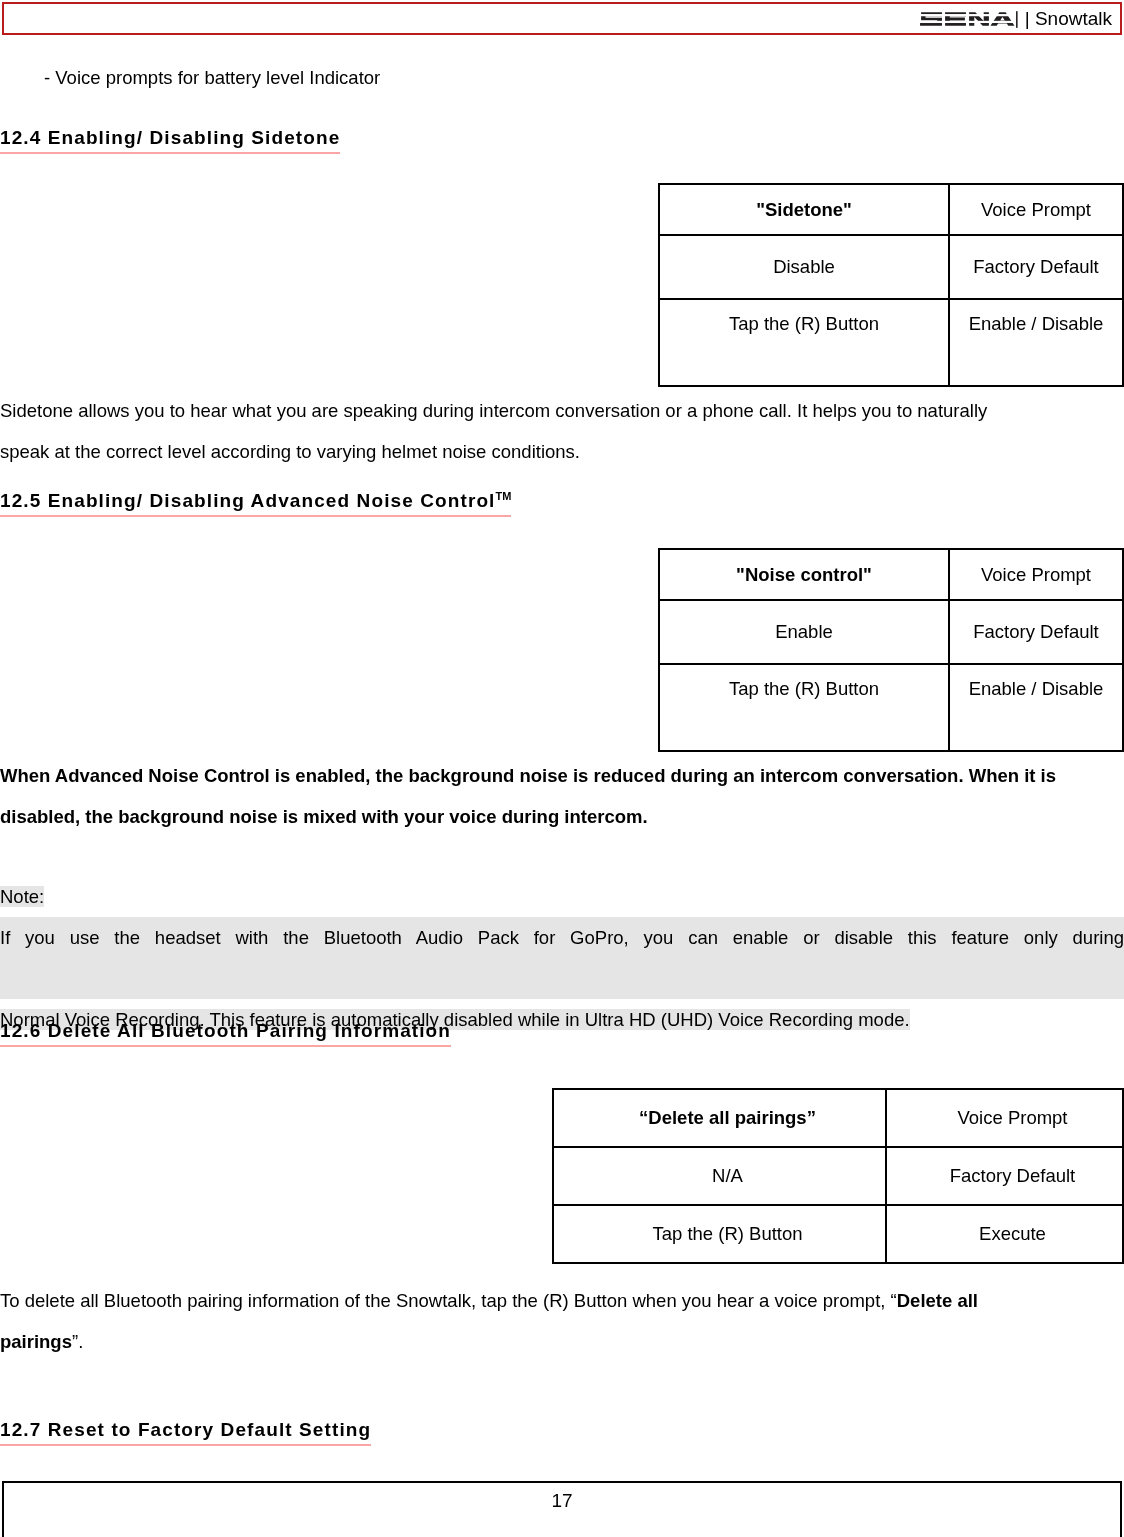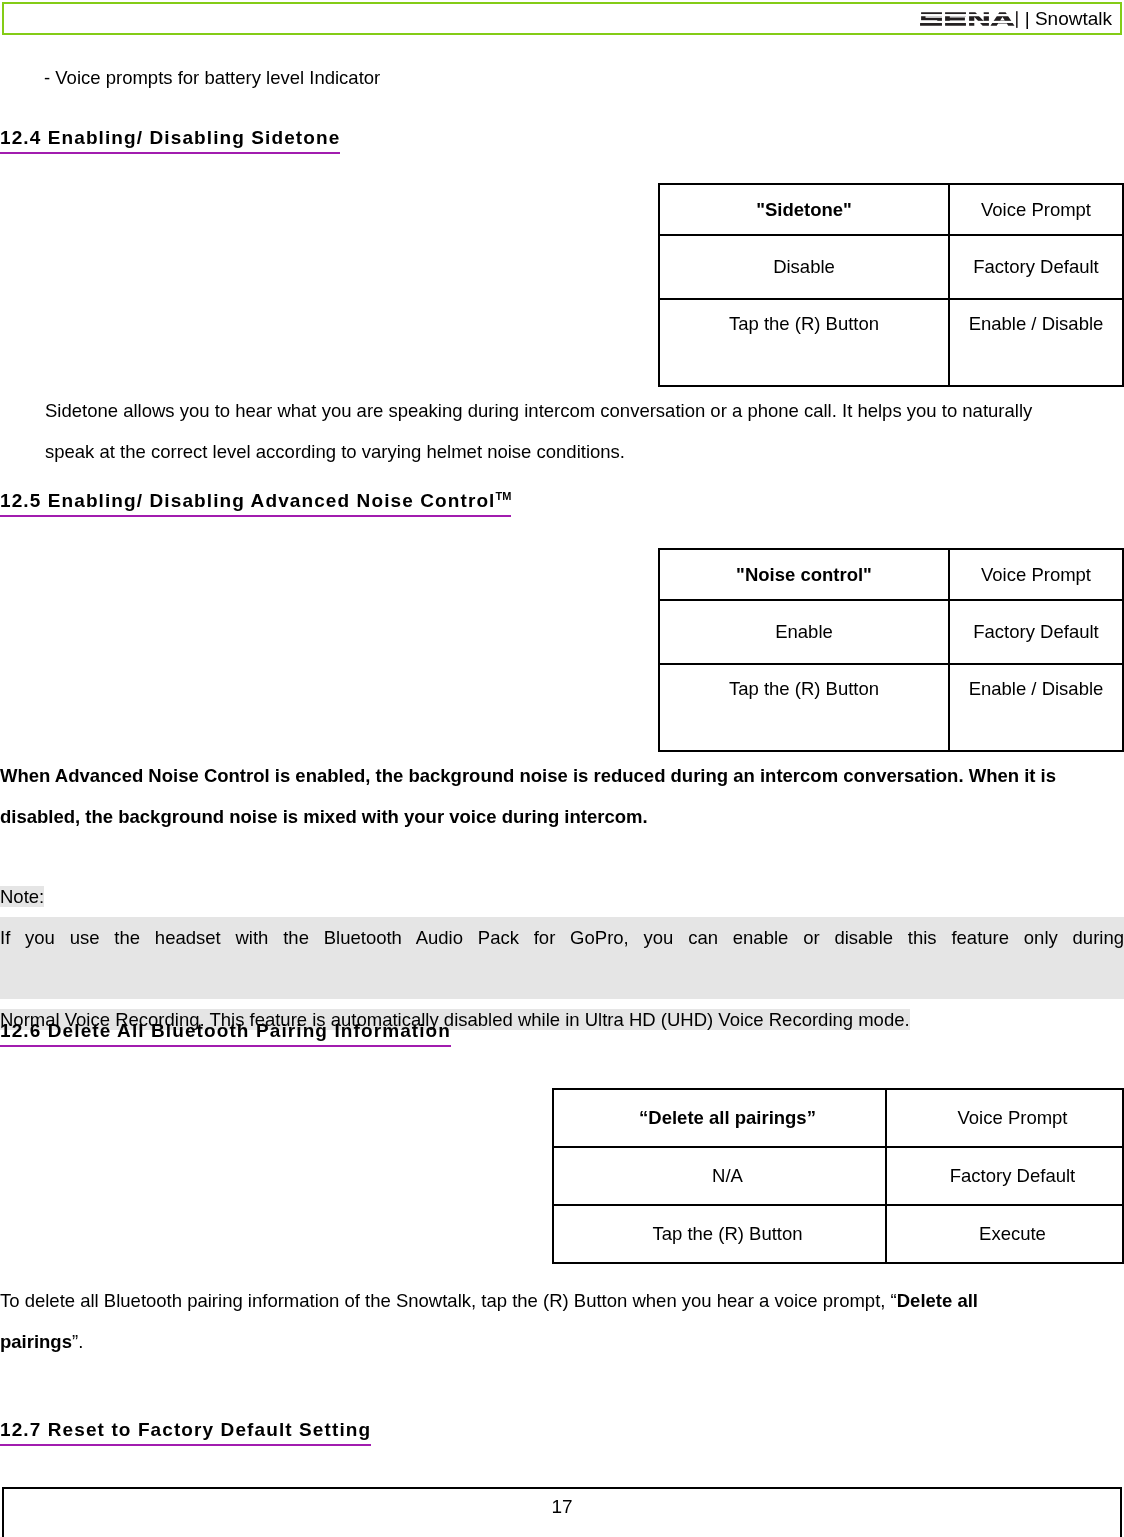--- a/index.html
+++ b/index.html
@@ -13,21 +13,21 @@
     font-family: "Liberation Sans", sans-serif;
     color: #000000;
     overflow: hidden;
   }
 
   
   .page-header {
     position: absolute;
     left: 2px; top: 2px;
     width: 1120px; height: 33px;
-    border: 2px solid #84cc16;
+    border: 2px solid #b91c1c;
     display: flex;
     align-items: center;
     justify-content: flex-end;
     padding-right: 8px;
   }
   .brand-wrap {
     display: flex;
     align-items: center;
     height: 26px;
   }
@@ -72,21 +72,21 @@
 
   h2.section-heading {
     position: absolute;
     left: 0px;
     margin: 0;
     padding: 0 0 3px 0;
     font-size: 19px;
     font-weight: bold;
     letter-spacing: 1.1px;
     font-family: "Liberation Sans", sans-serif;
-    border-bottom: 2px solid #a21caf;
+    border-bottom: 2px solid #fca5a5;
     display: inline-block;
     white-space: nowrap;
   }
   h2.section-heading sup {
     font-size: 11px;
     letter-spacing: 0;
     vertical-align: super;
   }
 
   
@@ -150,21 +150,21 @@
   .note-block .nline.full span.hl::after {
     content: "";
     display: inline-block;
     width: 100%;
   }
 
   
   .page-footer {
     position: absolute;
     left: 2px; bottom: 0px;
-    width: 1120px; height: 50px;
+    width: 1120px; height: 56px;
     border: 2px solid #000;
     border-bottom: none;
     display: flex;
     align-items: flex-start;
     justify-content: center;
     padding-top: 7px;
   }
   .page-number {
     font-size: 19px;
     font-family: "Liberation Sans", sans-serif;
@@ -217,21 +217,21 @@
         <td class="c0">Disable</td>
         <td class="c1">Factory Default</td>
       </tr>
       <tr class="r2">
         <td class="c0">Tap the (R) Button</td>
         <td class="c1">Enable / Disable</td>
       </tr>
     </tbody>
   </table>
 
-  <div class="para" style="top:355px;padding-left:45px;">
+  <div class="para" style="top:355px;">
     <span class="line">Sidetone allows you to hear what you are speaking during intercom conversation or a phone call. It helps you to naturally</span>
     <span class="line lastline">speak at the correct level according to varying helmet noise conditions.</span>
   </div>
 
   <h2 class="section-heading" style="top:455px;">
     <span>12.5 Enabling/ Disabling Advanced Noise Control</span><sup>TM</sup>
   </h2>
 
   <table class="spec-table tbl-ab" style="top:513px;">
     <tbody>

